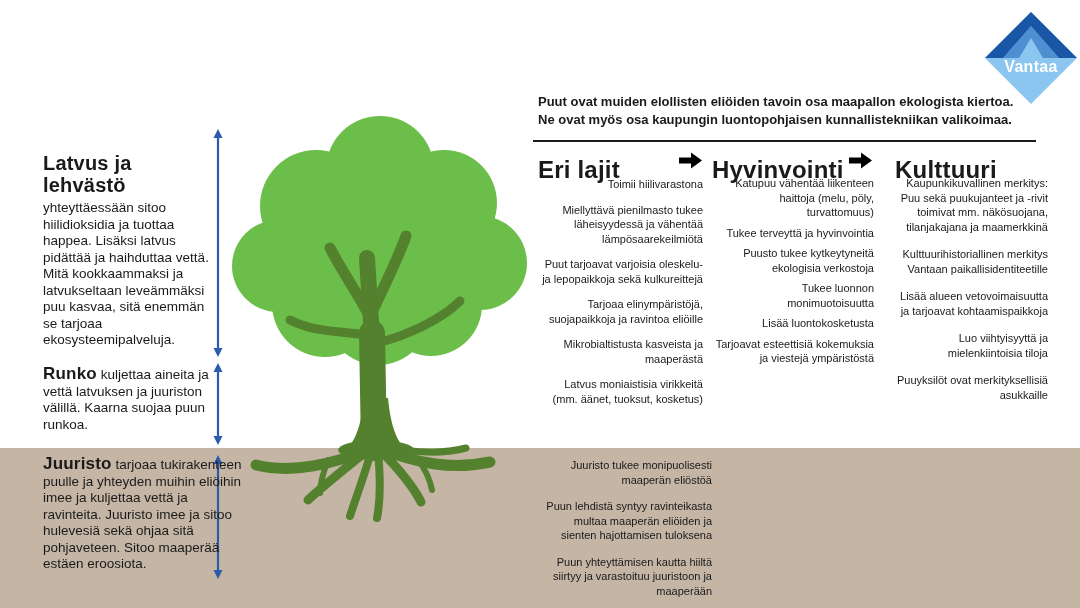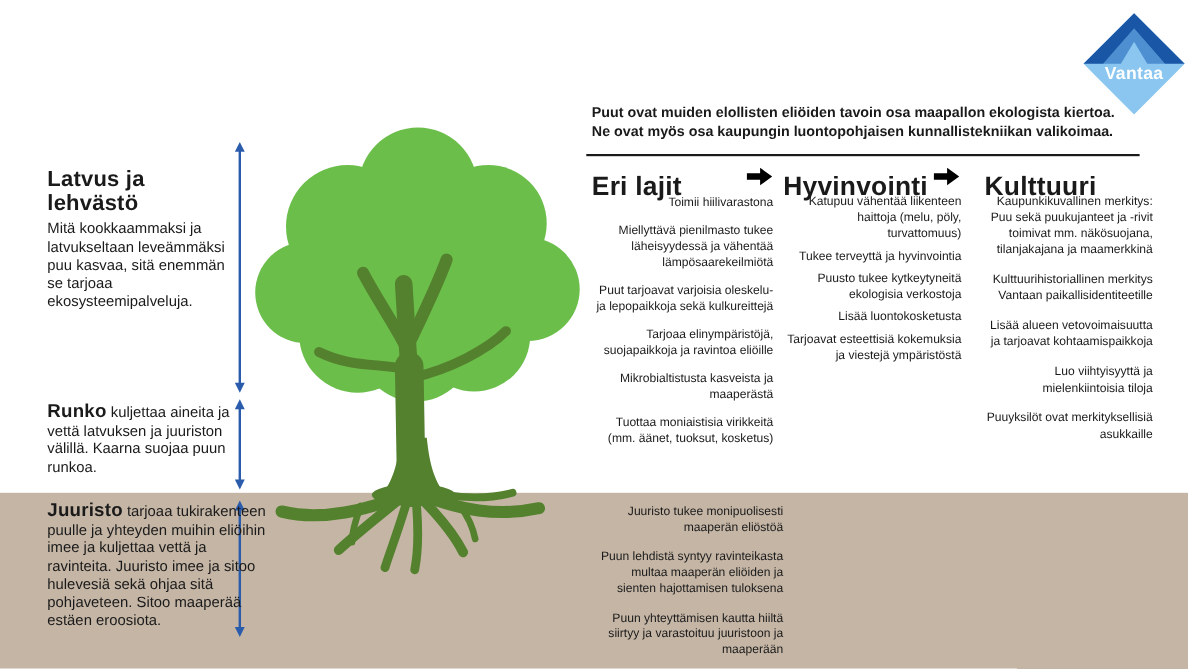--- a/index.html
+++ b/index.html
@@ -112,20 +112,21 @@
       <path d="M152,342 C172,362 185,378 193,394" stroke-width="9"></path>
       <path d="M150,340 C190,356 225,362 262,354" stroke-width="11"></path>
       <path d="M150,336 C185,346 215,346 238,340" stroke-width="7"></path>
       <path d="M100,352 C95,365 92,375 92,385" stroke-width="6"></path>
       <path d="M190,352 C198,362 202,372 204,382" stroke-width="6"></path>
     </g>
   </svg>
 
   <div class="anatomy" id="label-canopy">
     <h2>Latvus ja lehvästö</h2>
+    <p>yhteyttäessään sitoo hiilidioksidia ja tuottaa happea. Lisäksi latvus pidättää ja haihduttaa vettä.</p>
     <p>Mitä kookkaammaksi ja latvukseltaan leveämmäksi puu kasvaa, sitä enemmän se tarjoaa ekosysteemipalveluja.</p>
   </div>
   <div class="anatomy" id="label-trunk">
     <p>
       <span class="inline-h">Runko</span>
       <span>kuljettaa aineita ja vettä latvuksen ja juuriston välillä. Kaarna suojaa puun runkoa.</span>
     </p>
   </div>
   <div class="anatomy" id="label-roots">
     <p>
@@ -150,32 +151,33 @@
     <path d="M1,5.5 h12 v-5 l11,8 -11,8 v-5 h-12 z" fill="#000000"></path>
   </svg>
   <h3 class="colhead" id="head-3">Kulttuuri</h3>
 
   <div class="col" id="col-1">
     <p>Toimii hiilivarastona</p>
     <p>Miellyttävä pienilmasto tukee läheisyydessä ja vähentää lämpösaarekeilmiötä</p>
     <p>Puut tarjoavat varjoisia oleskelu- ja lepopaikkoja sekä kulkureittejä</p>
     <p>Tarjoaa elinympäristöjä, suojapaikkoja ja ravintoa eliöille</p>
     <p>Mikrobialtistusta kasveista ja maaperästä</p>
-    <p>Tuottaa moniaistisia virikkeitä (mm. äänet, tuoksut, kosketus)</p>
+    <p>Latvus moniaistisia virikkeitä (mm. äänet, tuoksut, kosketus)</p>
   </div>
   <div class="col" id="col-1-ground">
     <p>Juuristo tukee monipuolisesti maaperän eliöstöä</p>
     <p>Puun lehdistä syntyy ravinteikasta multaa maaperän eliöiden ja sienten hajottamisen tuloksena</p>
     <p>Puun yhteyttämisen kautta hiiltä siirtyy ja varastoituu juuristoon ja maaperään</p>
   </div>
 
   <div class="col" id="col-2">
     <p>Katupuu vähentää liikenteen haittoja (melu, pöly, turvattomuus)</p>
     <p>Tukee terveyttä ja hyvinvointia</p>
     <p>Puusto tukee kytkeytyneitä ekologisia verkostoja</p>
+    <p>Tukee luonnon monimuotoisuutta</p>
     <p>Lisää luontokosketusta</p>
     <p>Tarjoavat esteettisiä kokemuksia ja viestejä ympäristöstä</p>
   </div>
 
   <div class="col" id="col-3">
     <p>Kaupunkikuvallinen merkitys: Puu sekä puukujanteet ja -rivit toimivat mm. näkösuojana, tilanjakajana ja maamerkkinä</p>
     <p>Kulttuurihistoriallinen merkitys Vantaan paikallisidentiteetille</p>
     <p>Lisää alueen vetovoimaisuutta ja tarjoavat kohtaamispaikkoja</p>
     <p>Luo viihtyisyyttä ja mielenkiintoisia tiloja</p>
     <p>Puuyksilöt ovat merkityksellisiä asukkaille</p>

